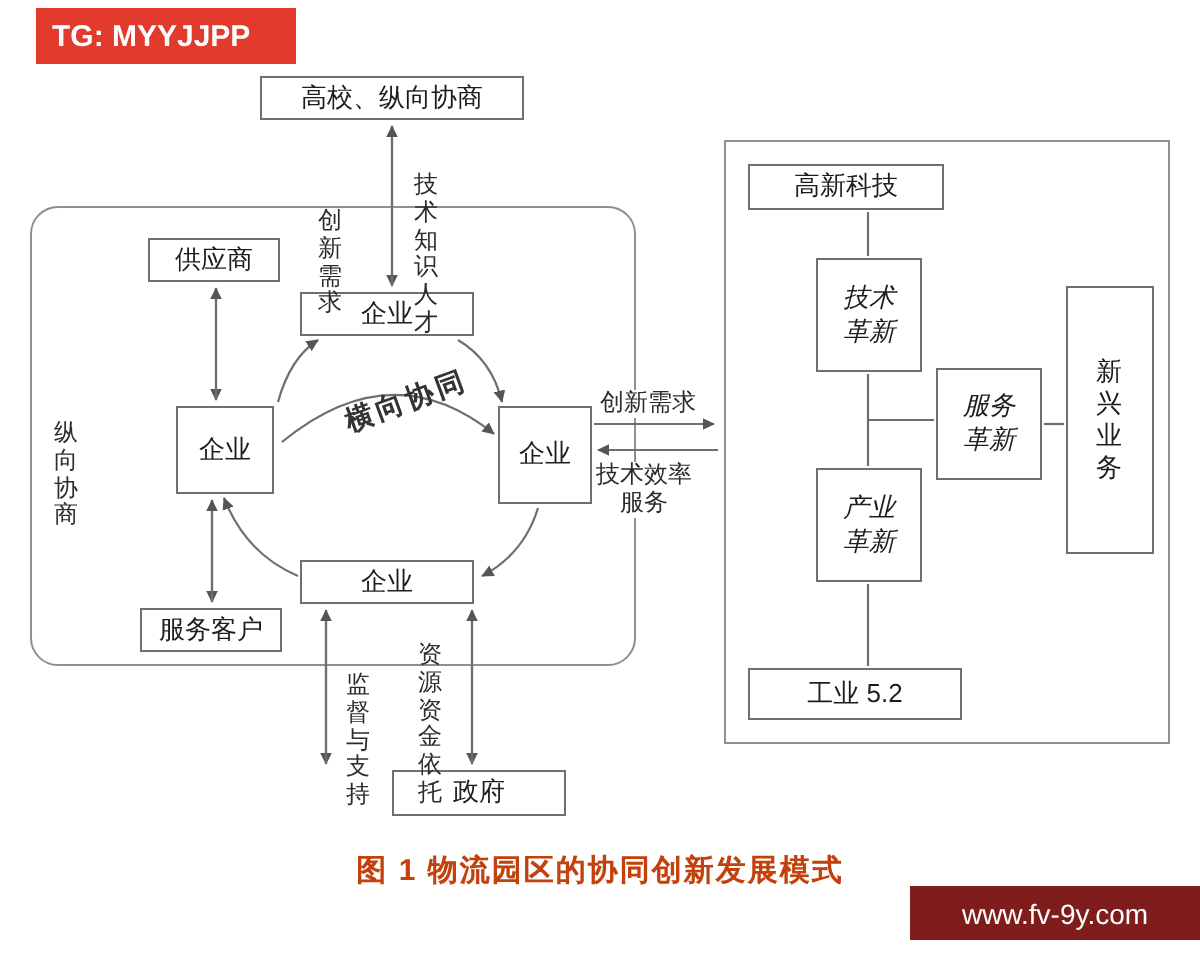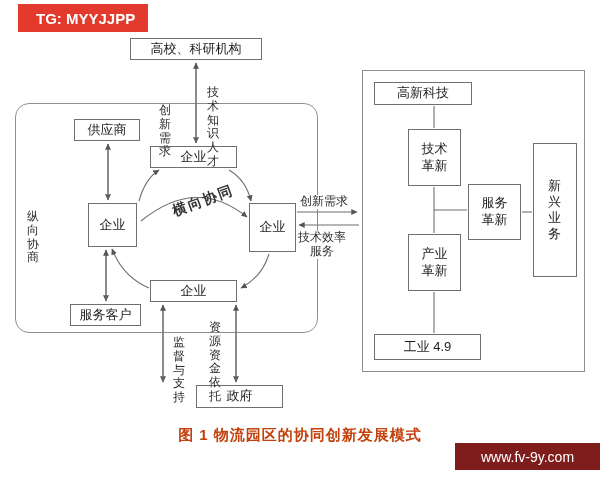--- a/index.html
+++ b/index.html
@@ -4,32 +4,32 @@
 <style>
   * { margin:0; padding:0; box-sizing:border-box; }
   html,body { background:#ffffff; }
   body { font-family:"Liberation Sans","DejaVu Sans",sans-serif; color:#222; }
   .stage { position:relative; width:600px; height:480px; background:#fff; overflow:hidden; }
   .panel { position:absolute; border:1px solid #8f8f8f; background:transparent; }
   .panel.rounded { border-radius:14px; }
   .box { position:absolute; background:#fff; border:1px solid #6f6f6f; color:#1d1d1d;
          display:flex; align-items:center; justify-content:center; text-align:center;
          font-size:13px; line-height:1.3; }
-  .box.wrap2 { padding:0 12px; }
+  .box.wrap2 { padding:0 12px;font-style:italic; }
   .vt { display:block; width:14px; word-break:break-all; text-align:left; line-height:1.25; }
   .lbl { position:absolute; color:#2c2c2c; font-size:12px; line-height:1.15; text-align:center; }
   .lbl.vtext { width:14px; word-break:break-all;margin-top:24px; }
   .lbl.bgw { background:#fff; padding:0 1px; }
   .rot { transform:rotate(-20deg); transform-origin:center; font-weight:bold; font-size:14px;
          letter-spacing:2px; color:#333; }
   svg.wires { position:absolute; left:0; top:0; pointer-events:none; }
   .caption { position:absolute; left:0; top:426px; width:600px; text-align:center;
              font-size:15px; font-weight:bold; color:#c2410c; letter-spacing:1px; }
   .wm-top { position:absolute; left:18px; top:4px; width:130px; height:28px; color:#fff;
-            font-weight:bold; font-size:15px; display:flex; align-items:center; padding-left:18px; }
+            font-weight:bold; font-size:15px; display:flex; align-items:center; padding-left:8px; }
   .wm-bottom { position:absolute; left:455px; top:443px; width:145px; height:27px; color:#fff;
                font-size:14px; display:flex; align-items:center; justify-content:center; }
 </style>
 </head>
 <body>
 
 <div class="stage">
 
   <div class="panel rounded" style="left:15px; top:103px; width:303px; height:230px;"></div>
   <div class="panel" style="left:362px; top:70px; width:223px; height:302px;"></div>
@@ -66,21 +66,21 @@
       <line x1="359" y1="225" x2="299" y2="225" marker-end="url(#arr)"></line>
 
       <line x1="434" y1="106" x2="434" y2="128"></line>
       <line x1="434" y1="187" x2="434" y2="233"></line>
       <line x1="434" y1="292" x2="434" y2="333"></line>
       <line x1="434" y1="210" x2="467" y2="210"></line>
       <line x1="522" y1="212" x2="532" y2="212"></line>
     </g>
   </svg>
 
-  <div class="box" style="left:130px; top:38px; width:132px; height:22px;">高校、科研机构</div>
+  <div class="box" style="left:130px; top:38px; width:132px; height:22px;">高校、纵向协商</div>
   <div class="box" style="left:74px; top:119px; width:66px; height:22px;">供应商</div>
   <div class="box" style="left:150px; top:146px; width:87px; height:22px;">企业</div>
   <div class="box" style="left:88px; top:203px; width:49px; height:44px;">企业</div>
   <div class="box" style="left:249px; top:203px; width:47px; height:49px;">企业</div>
   <div class="box" style="left:150px; top:280px; width:87px; height:22px;">企业</div>
   <div class="box" style="left:70px; top:304px; width:71px; height:22px;">服务客户</div>
   <div class="box" style="left:153px; top:385px; width:87px; height:23px;margin-left:43px;">政府</div>
 
   <div class="lbl vtext" style="left:158px; top:80px;">创新需求</div>
   <div class="lbl vtext" style="left:206px; top:62px;">技术知识人才</div>
@@ -92,20 +92,20 @@
   <div class="lbl bgw" style="left:296px; top:195px; width:56px;">创新需求</div>
   <div class="lbl bgw" style="left:296px; top:231px; width:52px;">技术效率服务</div>
 
   <div class="box" style="left:374px; top:82px; width:98px; height:23px;">高新科技</div>
   <div class="box wrap2" style="left:408px; top:129px; width:53px; height:57px;">技术革新</div>
   <div class="box wrap2" style="left:468px; top:184px; width:53px; height:56px;">服务革新</div>
   <div class="box wrap2" style="left:408px; top:234px; width:53px; height:57px;">产业革新</div>
   <div class="box" style="left:533px; top:143px; width:44px; height:134px;">
     <span class="vt">新兴业务</span>
   </div>
-  <div class="box" style="left:374px; top:334px; width:107px; height:26px;">工业 4.9</div>
+  <div class="box" style="left:374px; top:334px; width:107px; height:26px;">工业 5.2</div>
 
   <div class="caption">图 1  物流园区的协同创新发展模式</div>
 
   <div class="wm-top" style="background: rgb(226, 58, 44);">TG: MYYJJPP</div>
   <div class="wm-bottom" style="background: #7f1d1d;">www.fv-9y.com</div>
 
 </div>
 
 </body></html>

